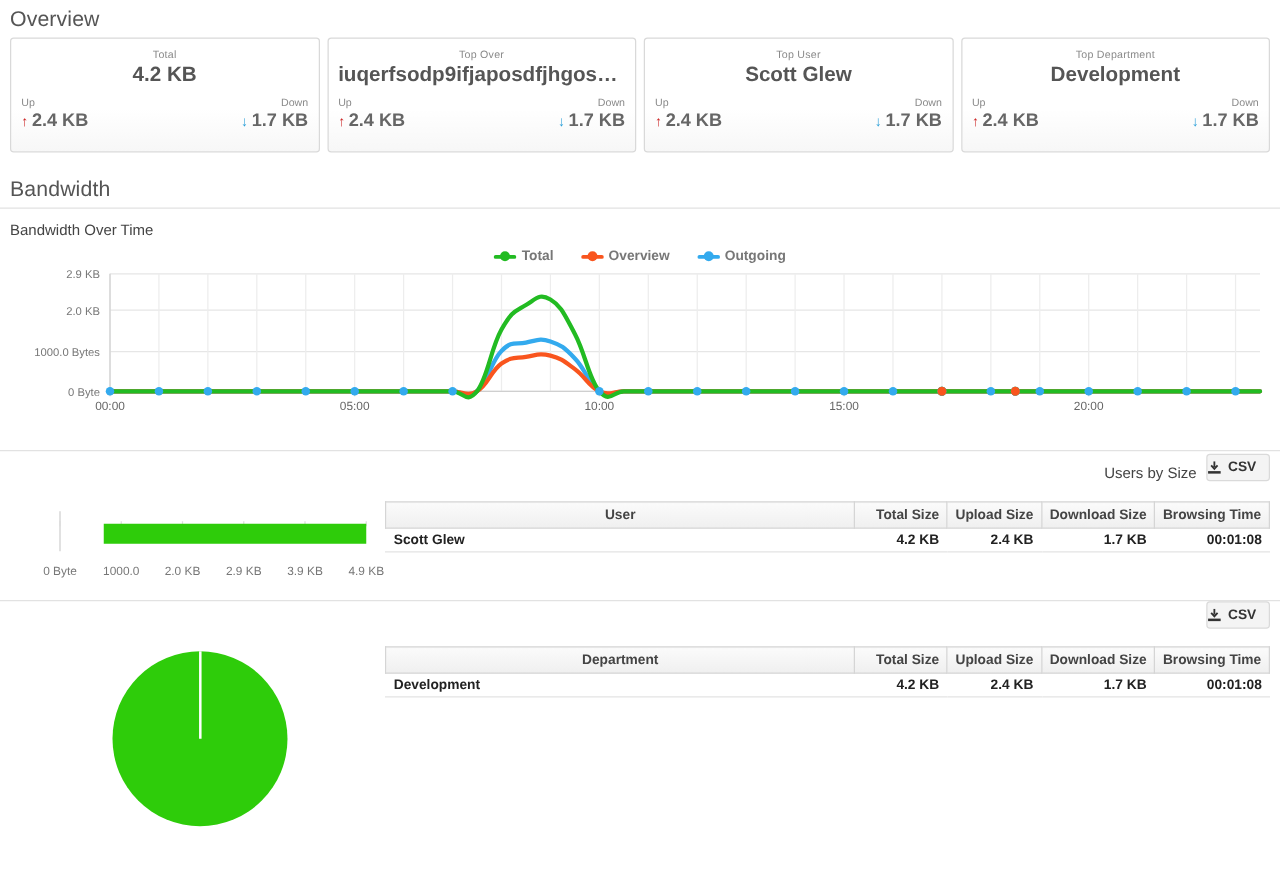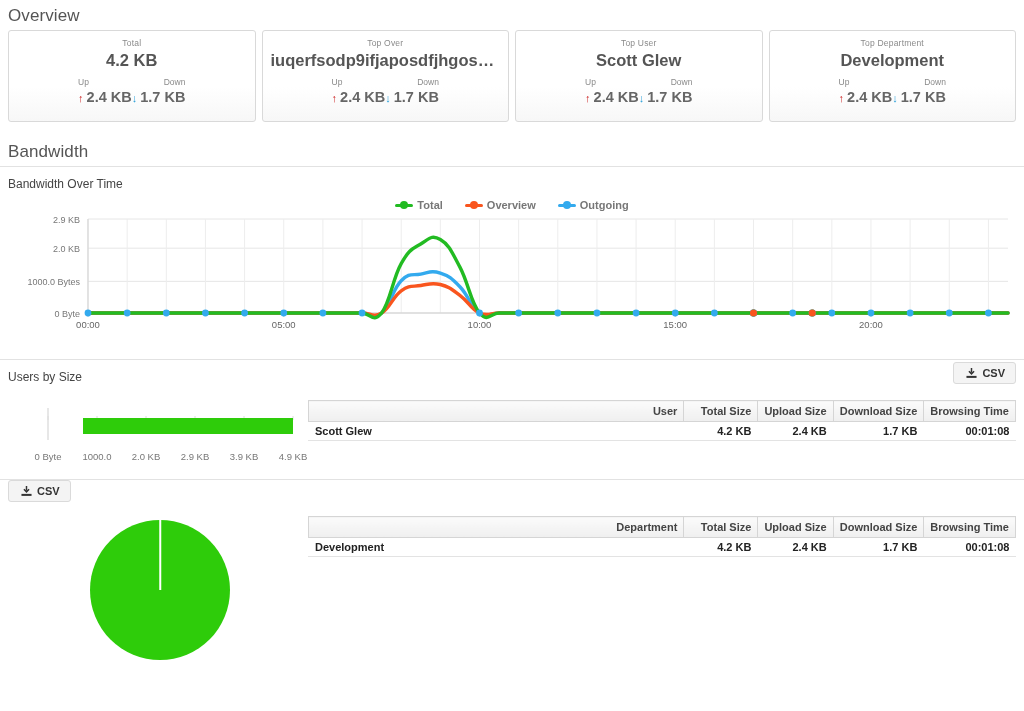--- a/index.html
+++ b/index.html
@@ -59,21 +59,21 @@
     color: #555;
     line-height: 22px;
     white-space: nowrap;
     overflow: hidden;
     text-overflow: ellipsis;
   }
   .card-foot {
     position: absolute;
     left: 8px; right: 8px; bottom: 14px;
     display: flex;
-    justify-content: center;
+    justify-content: space-between;
     align-items: flex-end;
   }
   .foot-col { display: flex; flex-direction: column; }
   .foot-col.right { align-items: flex-end; }
   .foot-cap { font-size: 8.5px; color: #8a8a8a; line-height: 11px; }
   .foot-val {
     font-size: 14.5px; font-weight: bold; color: #666;
     line-height: 18px; white-space: nowrap;
   }
   .arrow-up { color: #cc2222; font-size: 11px; font-weight: bold; margin-right: 3px; }
@@ -98,31 +98,31 @@
   .legend-mark::after {
     content: ""; position: absolute; top: 0.5px; left: 5px;
     width: 8px; height: 8px; border-radius: 50%; background: currentColor;
   }
   .legend-text { color: #777; }
 
   
   .panel-head {
     display: flex;
     align-items: center;
-    justify-content: space-between;
+    justify-content: flex-end;
     padding: 0 8px;
   }
   .csv-btn {
     display: inline-flex;
     align-items: center;
     gap: 5px;
     background: #f4f4f4;
     border: 1px solid #dadada;
     border-radius: 3px;
-    padding: 4px 10px 4px 12px;
+    padding: 4px 10px 4px 0;
     font-size: 11px;
     font-weight: bold;
     color: #333;
     cursor: pointer;
   }
   .csv-btn svg { display: block; }
 
   .split { display: flex; padding: 0 8px; gap: 0; }
   .split-left { width: 300px; flex: none; position: relative; }
   .split-right { flex: 1 1 auto; min-width: 0; }
@@ -158,21 +158,21 @@
     width: 100%;
     border-collapse: collapse;
     font-size: 11px;
     margin-top: 14px;
   }
   table.grid th {
     background: linear-gradient(#fbfbfb, #efefef);
     border: 1px solid #d5d5d5;
     color: #444;
     font-weight: bold;
-    text-align: right;
+    text-align: center;
     padding: 4px 6px;
     height: 19px;
     white-space: nowrap;
   }
   table.grid th.num { text-align: right; }
   table.grid td {
     border-bottom: 1px solid #e3e3e3;
     border-left: 1px solid transparent;
     padding: 3px 6px;
     font-weight: bold;

